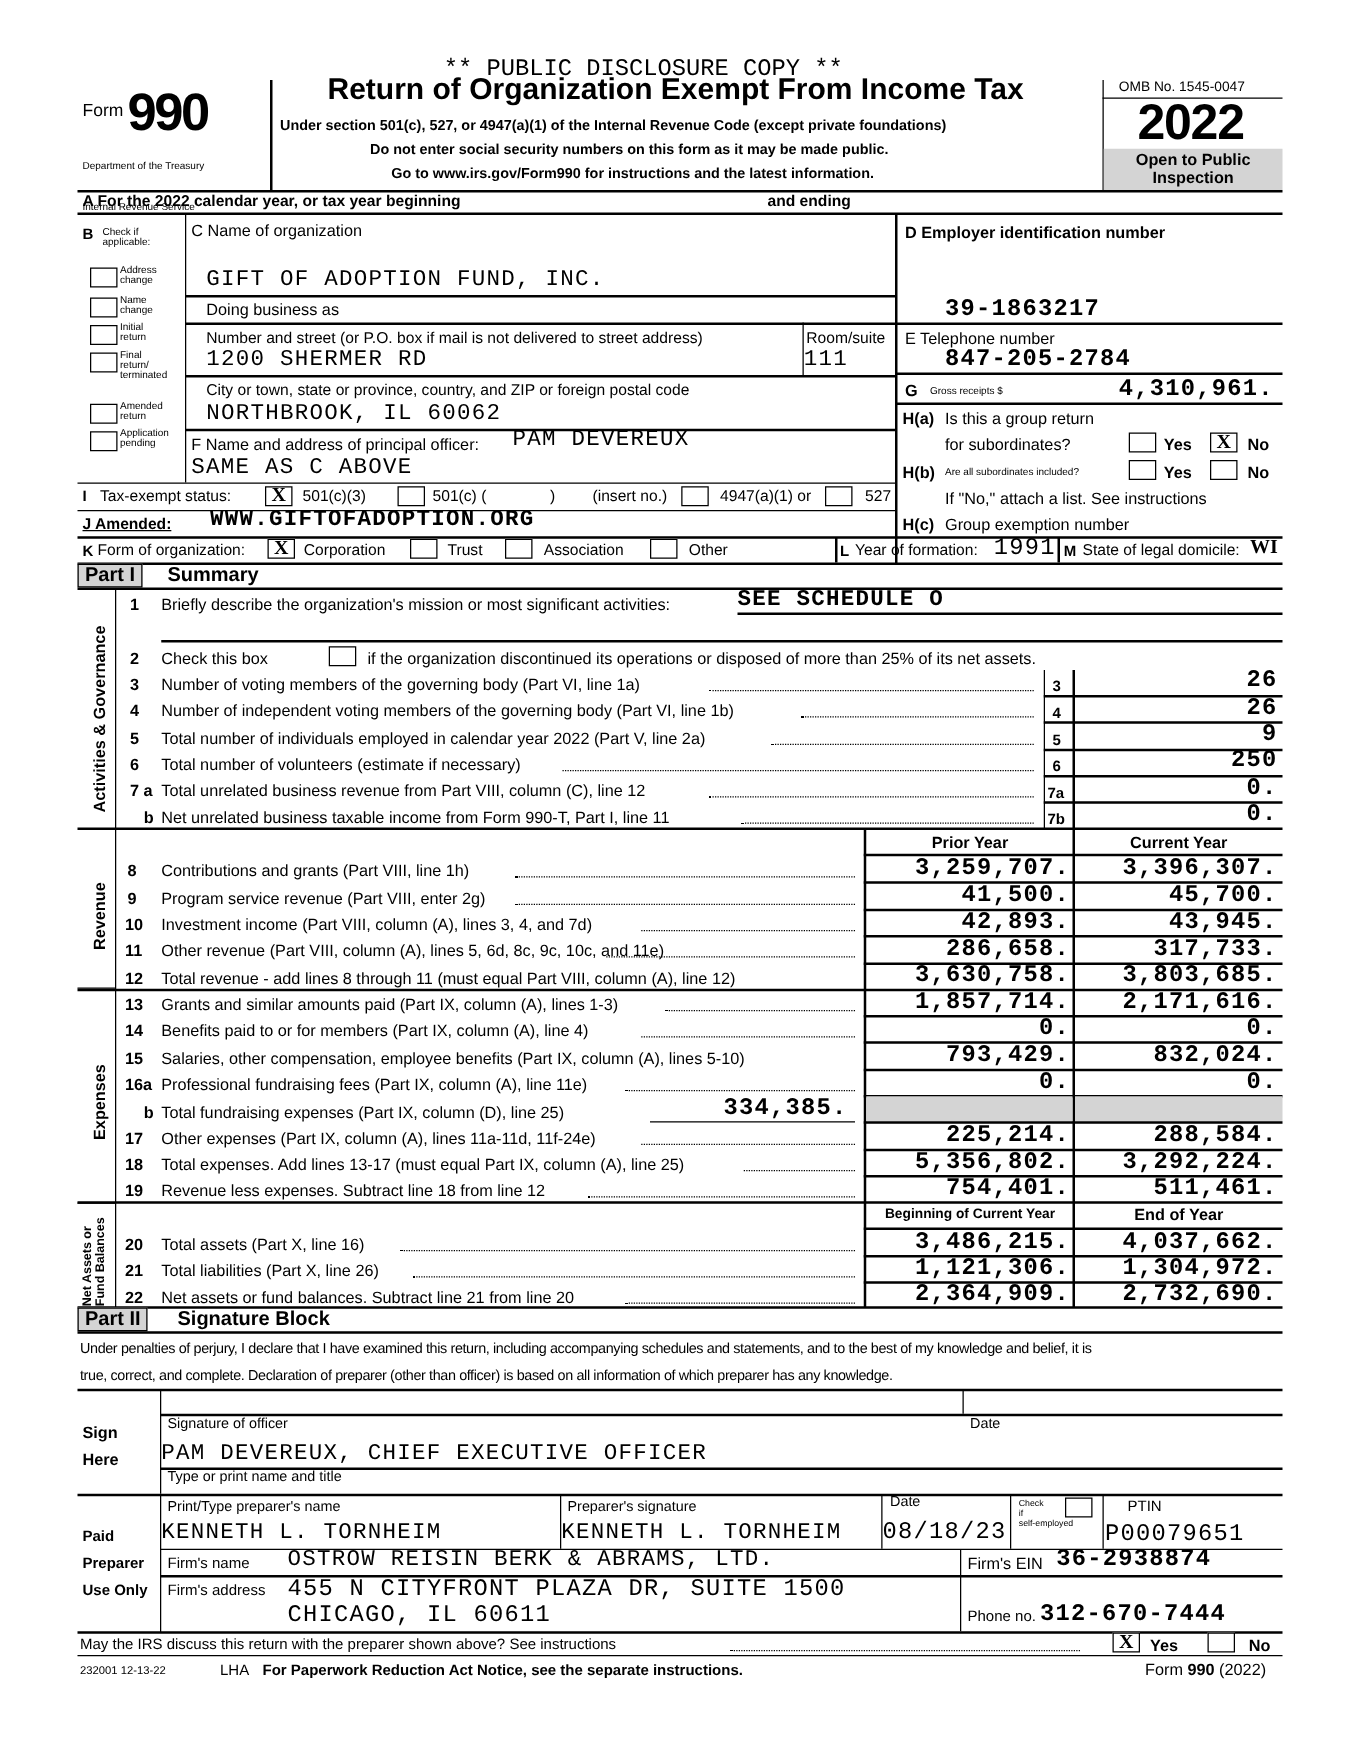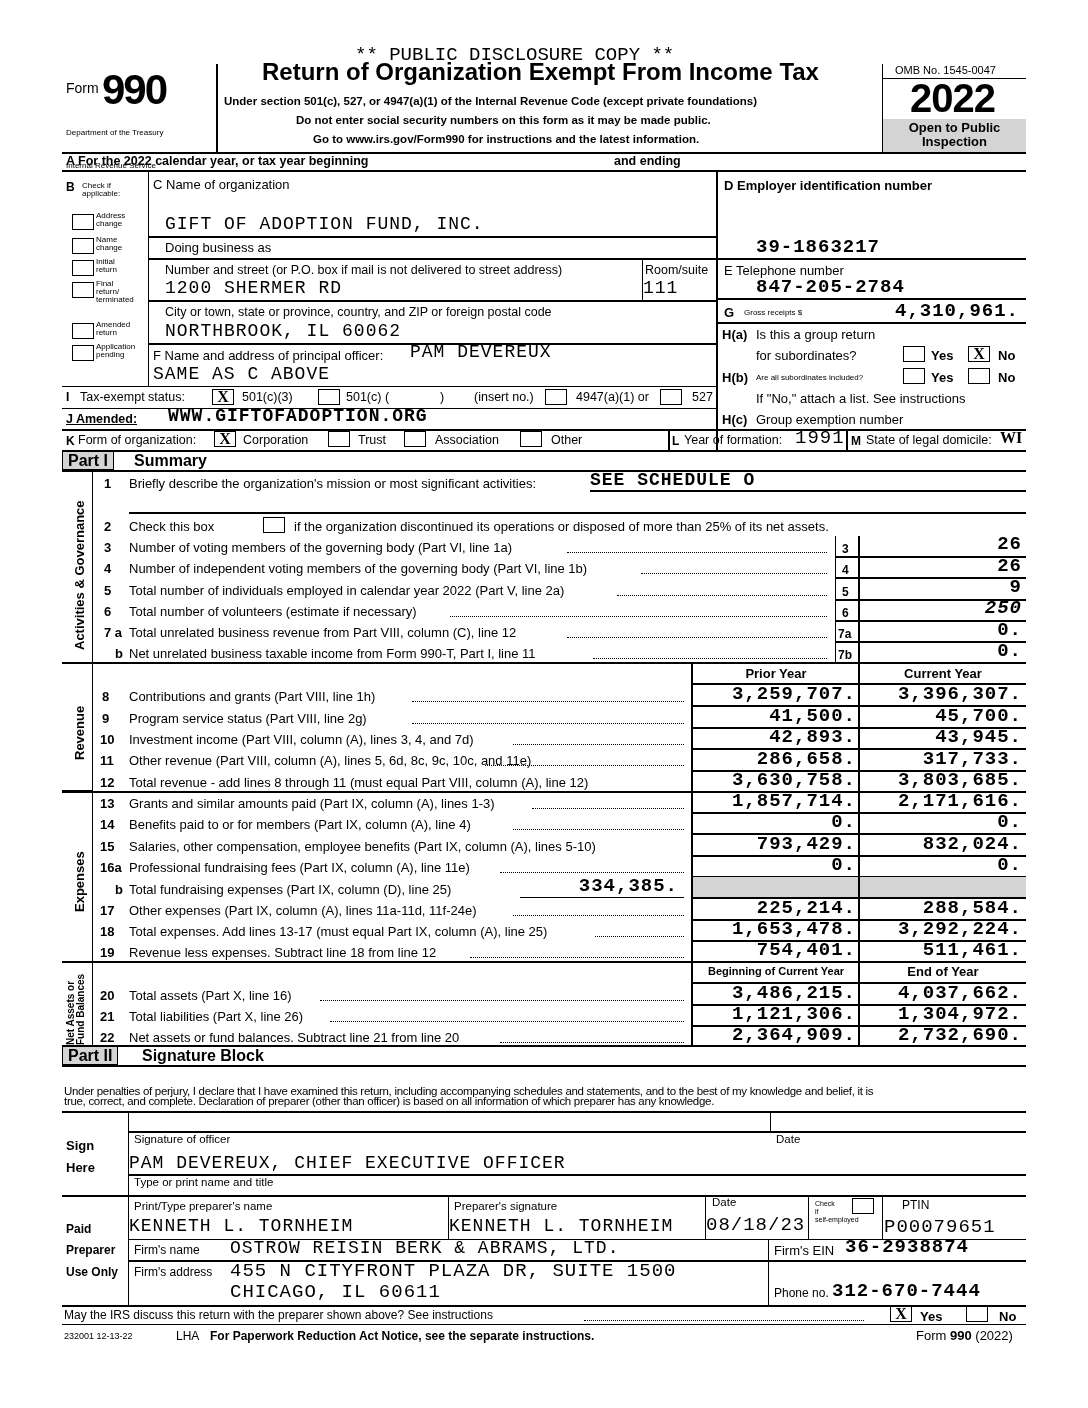--- a/index.html
+++ b/index.html
@@ -199,21 +199,21 @@
 <div class="linetext" style="left:129px;top:583px;">Total number of individuals employed in calendar year 2022 (Part V, line 2a)</div>
 <div class="dots" style="left:617px;top:595px;width:210px;"></div>
 <div class="boxref" style="left:842px;top:585px;">5</div>
 <div class="num" style="left:860px;top:576px;width:162px;">9</div>
 <div class="hthick" style="left:835px;top:599px;width:191px;"></div>
 
 <div class="linenum" style="left:104px;top:604px;">6</div>
 <div class="linetext" style="left:129px;top:604px;">Total number of volunteers (estimate if necessary)</div>
 <div class="dots" style="left:450px;top:616px;width:377px;"></div>
 <div class="boxref" style="left:842px;top:606px;">6</div>
-<div class="num" style="left:860px;top:597px;width:162px;font-style:italic;">250</div>
+<div class="num" style="left:860px;top:597px;width:162px;">250</div>
 <div class="hthick" style="left:835px;top:620px;width:191px;"></div>
 
 <div class="linenum" style="left:104px;top:625px;">7 a</div>
 <div class="linetext" style="left:129px;top:625px;">Total unrelated business revenue from Part VIII, column (C), line 12</div>
 <div class="dots" style="left:567px;top:637px;width:260px;"></div>
 <div class="boxref" style="left:838px;top:627px;">7a</div>
 <div class="num" style="left:860px;top:619px;width:162px;">0.</div>
 <div class="hthick" style="left:835px;top:641px;width:191px;"></div>
 
 <div class="linenum" style="left:115px;top:646px;">b</div>
@@ -232,21 +232,21 @@
 <div>
   <div class="linenum" style="left:102px;top:689px;">8</div>
   <div class="linetext" style="left:129px;top:689px;">Contributions and grants (Part VIII, line 1h)</div>
   <div class="dots" style="left:412px;top:701px;width:272px;"></div>
   <div class="num" style="left:694px;top:683px;width:162px;">3,259,707.</div>
   <div class="num" style="left:860px;top:683px;width:162px;">3,396,307.</div>
 </div>
 <div class="hthick" style="left:691px;top:705px;width:335px;"></div>
 <div>
   <div class="linenum" style="left:102px;top:711px;">9</div>
-  <div class="linetext" style="left:129px;top:711px;">Program service status (Part VIII, line 2g)</div>
+  <div class="linetext" style="left:129px;top:711px;">Program service revenue (Part VIII, enter 2g)</div>
   <div class="dots" style="left:412px;top:723px;width:272px;"></div>
   <div class="num" style="left:694px;top:705px;width:162px;">41,500.</div>
   <div class="num" style="left:860px;top:705px;width:162px;">45,700.</div>
 </div>
 <div class="hthick" style="left:691px;top:727px;width:335px;"></div>
 <div>
   <div class="linenum" style="left:100px;top:732px;">10</div>
   <div class="linetext" style="left:129px;top:732px;">Investment income (Part VIII, column (A), lines 3, 4, and 7d)</div>
   <div class="dots" style="left:513px;top:744px;width:171px;"></div>
   <div class="num" style="left:694px;top:726px;width:162px;">42,893.</div>
@@ -314,21 +314,21 @@
   <div class="linetext" style="left:129px;top:903px;">Other expenses (Part IX, column (A), lines 11a-11d, 11f-24e)</div>
   <div class="dots" style="left:513px;top:915px;width:171px;"></div>
   <div class="num" style="left:694px;top:897px;width:162px;">225,214.</div>
   <div class="num" style="left:860px;top:897px;width:162px;">288,584.</div>
 </div>
 <div class="hthick" style="left:691px;top:919px;width:335px;"></div>
 <div>
   <div class="linenum" style="left:100px;top:924px;">18</div>
   <div class="linetext" style="left:129px;top:924px;">Total expenses. Add lines 13-17 (must equal Part IX, column (A), line 25)</div>
   <div class="dots" style="left:595px;top:936px;width:89px;"></div>
-  <div class="num" style="left:694px;top:918px;width:162px;">1,653,478.</div>
+  <div class="num" style="left:694px;top:918px;width:162px;">5,356,802.</div>
   <div class="num" style="left:860px;top:918px;width:162px;">3,292,224.</div>
 </div>
 <div class="hthick" style="left:691px;top:940px;width:335px;"></div>
 <div>
   <div class="linenum" style="left:100px;top:945px;">19</div>
   <div class="linetext" style="left:129px;top:945px;">Revenue less expenses. Subtract line 18 from line 12</div>
   <div class="dots" style="left:470px;top:957px;width:214px;"></div>
   <div class="num" style="left:694px;top:939px;width:162px;">754,401.</div>
   <div class="num" style="left:860px;top:939px;width:162px;">511,461.</div>
 </div>
@@ -358,21 +358,21 @@
   <div class="linetext" style="left:129px;top:1030px;">Net assets or fund balances. Subtract line 21 from line 20</div>
   <div class="dots" style="left:500px;top:1042px;width:184px;"></div>
   <div class="num" style="left:694px;top:1024px;width:162px;">2,364,909.</div>
   <div class="num" style="left:860px;top:1024px;width:162px;">2,732,690.</div>
 </div>
 <div class="hthick" style="left:62px;top:1045px;width:964px;"></div>
 
 <div class="partlbl" style="left:62px;top:1046px;height:19px;line-height:17px;">Part II</div>
 <div class="abs" style="left:142px;top:1047px;font-size:16px;font-weight:bold;">Signature Block</div>
 <div class="hthick" style="left:62px;top:1065px;width:964px;"></div>
-<div class="abs" style="left:64px;top:1073px;font-size:11.5px;letter-spacing:-0.3px;white-space:nowrap;margin-top:12px;">Under penalties of perjury, I declare that I have examined this return, including accompanying schedules and statements, and to the best of my knowledge and belief, it is</div>
+<div class="abs" style="left:64px;top:1073px;font-size:11.5px;letter-spacing:-0.3px;white-space:nowrap;">Under penalties of perjury, I declare that I have examined this return, including accompanying schedules and statements, and to the best of my knowledge and belief, it is</div>
 <div class="abs" style="left:64px;top:1095px;font-size:11.5px;letter-spacing:-0.3px;white-space:nowrap;">true, correct, and complete. Declaration of preparer (other than officer) is based on all information of which preparer has any knowledge.</div>
 <div class="hthick" style="left:62px;top:1111px;width:964px;"></div>
 
 <div class="vline" style="left:128px;top:1112px;height:83px;"></div>
 <div class="abs" style="left:66px;top:1138px;font-size:13px;font-weight:bold;">Sign</div>
 <div class="abs" style="left:66px;top:1160px;font-size:13px;font-weight:bold;">Here</div>
 <div class="abs" style="left:128px;top:1112px;width:898px;height:19px;"></div>
 <div class="vline" style="left:770px;top:1112px;height:19px;"></div>
 <div class="hthick" style="left:128px;top:1131px;width:898px;"></div>
 <div class="abs" style="left:134px;top:1133px;font-size:11.5px;">Signature of officer</div>

